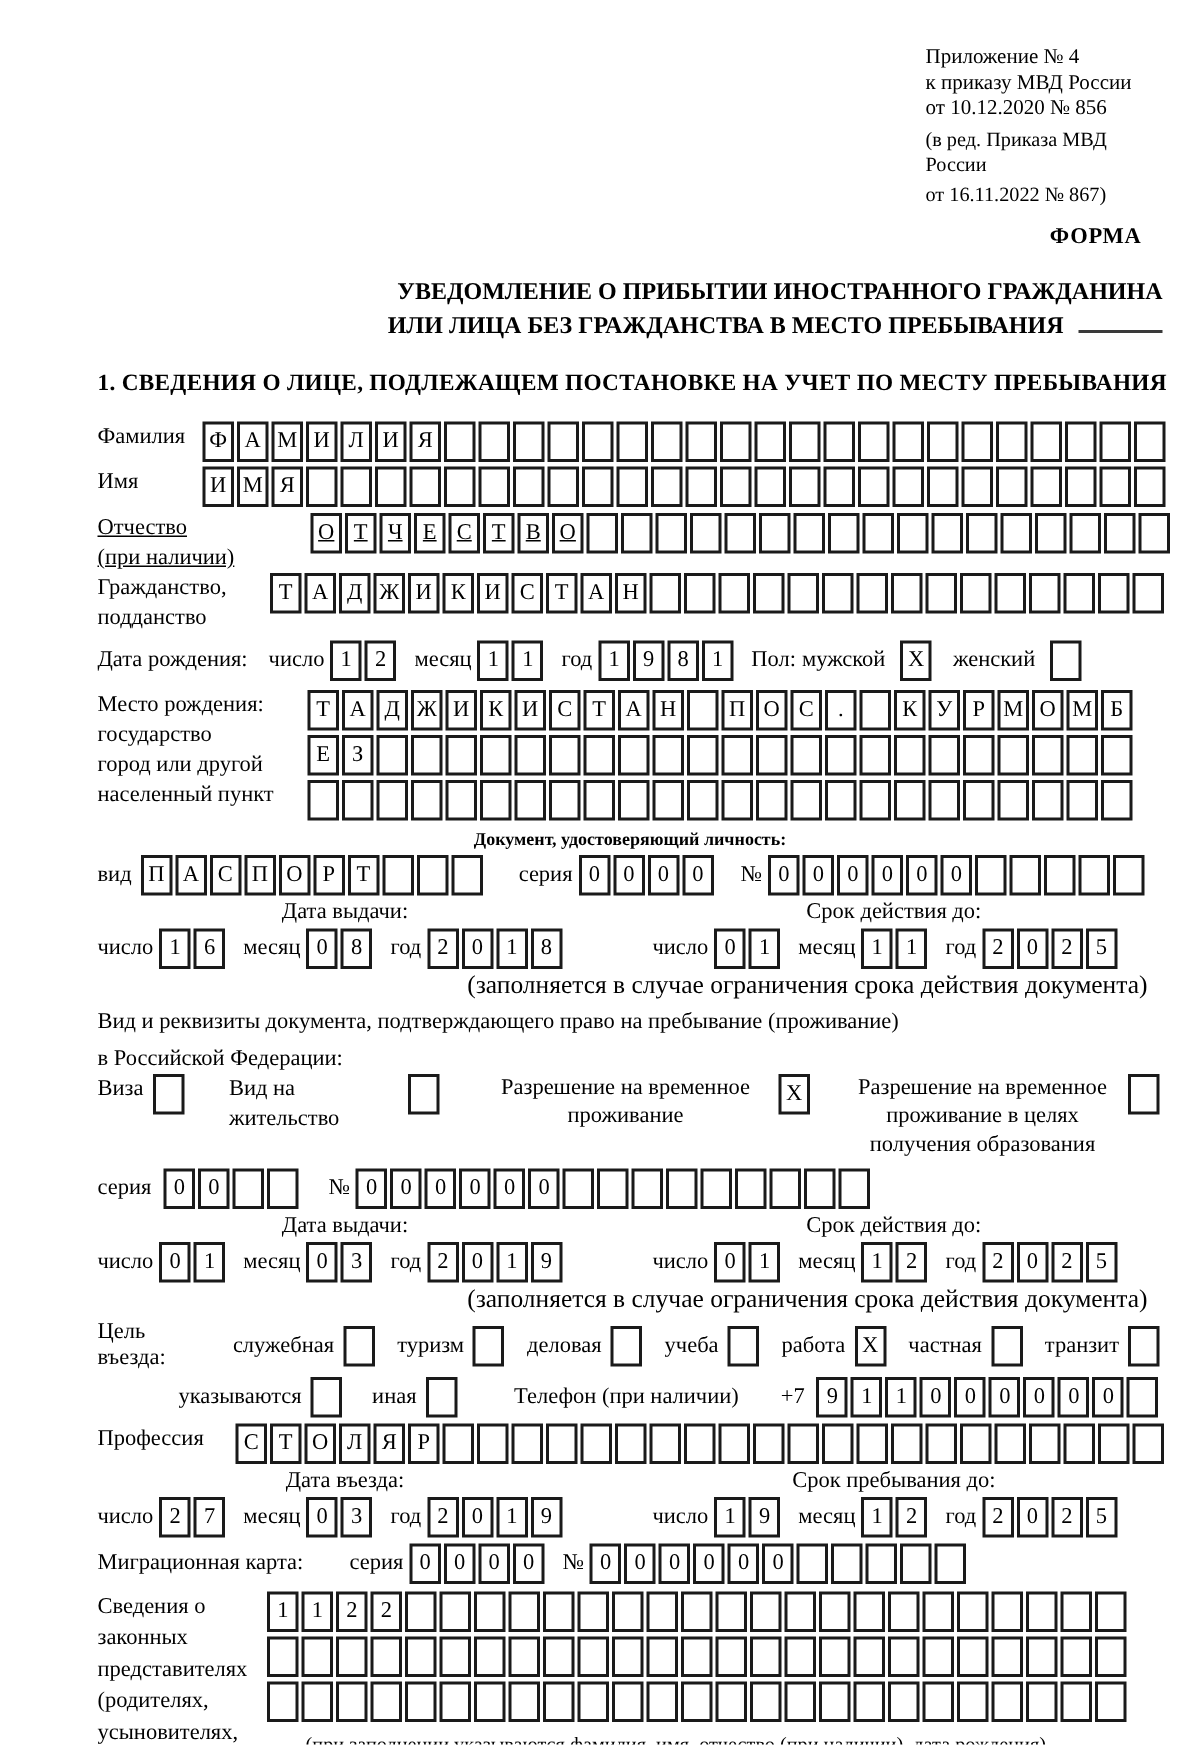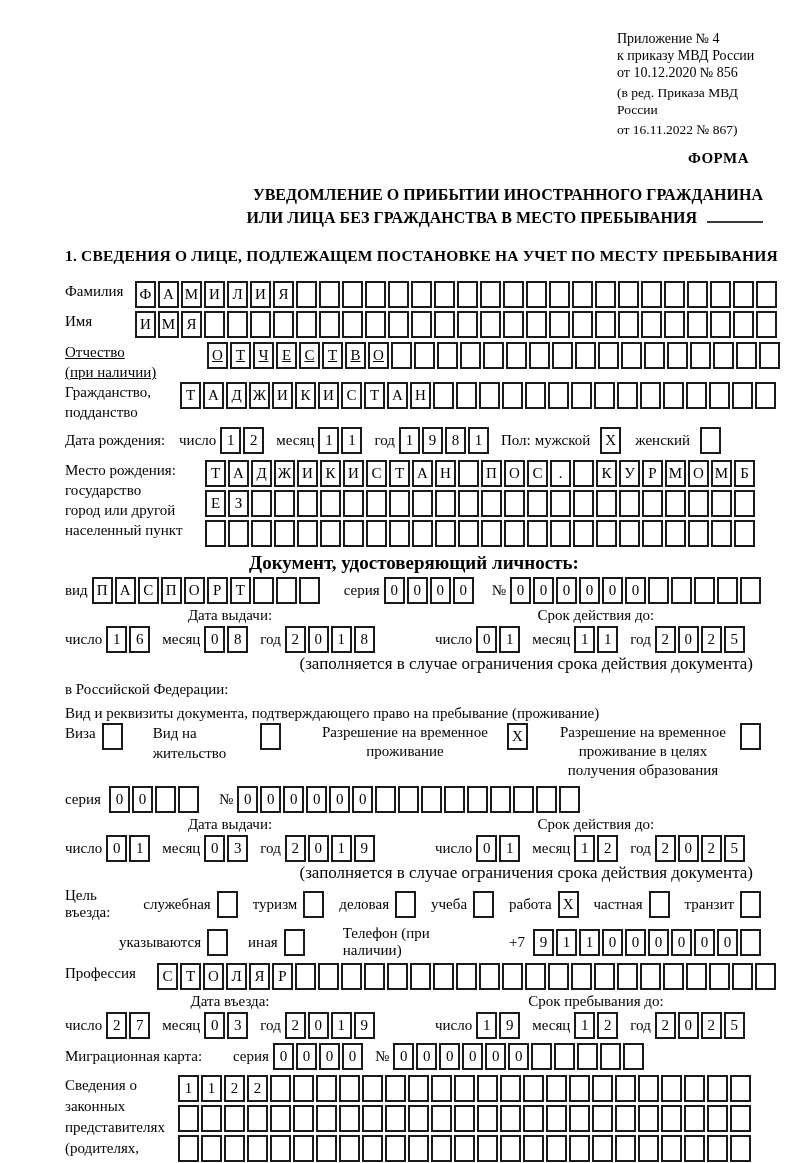--- a/index.html
+++ b/index.html
@@ -1,17 +1,17 @@
 <!DOCTYPE html>
 <html><head>
 <meta charset="utf-8">
 <style>
   html,body { margin:0; padding:0; background:#ffffff; }
   body { width:800px; height:1163px; font-family:"Liberation Serif", serif; color:#000; }
-  .page { box-sizing:border-box; width:800px; height:1163px; padding:30px 37px 0 65px; position:relative; }
+  .page { box-sizing:border-box; width:800px; height:1163px; padding:30px 25px 0 65px; position:relative; }
 
   
   .annex { margin-left:552px; font-size:14px; line-height:17px; }
   .annex .ed { font-size:13.5px; margin-top:3px; }
   .forma { text-align:right; font-weight:bold; font-size:15px; margin:12px 14px 0 0; letter-spacing:0.5px; }
 
   
   .title { text-align:right; font-weight:bold; font-size:16px; line-height:23px; margin-top:16px; }
   .uline { display:inline-block; width:56px; border-bottom:2.5px solid #3a3a3a; margin-left:10px; }
 
@@ -319,21 +319,21 @@
           <div class="box"></div>
           <div class="box"></div>
           <div class="box"></div>
           <div class="box"></div>
           <div class="box"></div>
           <div class="box"></div>
         </div>
     </div>
   </div>
 
-  <div style="text-align:center; font-weight:bold; font-size:19px; margin-top:2px;">Документ, удостоверяющий личность:</div>
+  <div style="text-align:center; font-weight:bold; font-size:12px; margin-top:2px;">Документ, удостоверяющий личность:</div>
 
   <div class="dline" style="margin-top:3px;">
     <span style="width:36px;">вид</span>
     <div class="boxes">
         <div class="box">П</div>
         <div class="box">А</div>
         <div class="box">С</div>
         <div class="box">П</div>
         <div class="box">О</div>
         <div class="box">Р</div>
@@ -406,22 +406,22 @@
             <div class="box">2</div>
             <div class="box">0</div>
             <div class="box">2</div>
             <div class="box">5</div>
           </div>
       </div>
     </div>
   </div>
   <div class="note">(заполняется в случае ограничения срока действия документа)</div>
 
+  <div class="intro">Вид и реквизиты документа, подтверждающего право на пребывание (проживание)</div>
   <div class="intro" style="margin-top:5px;">в Российской Федерации:</div>
-  <div class="intro">Вид и реквизиты документа, подтверждающего право на пребывание (проживание)</div>
 
   <div class="opts">
     <div class="opt">
       <span class="olbl">Виза</span>
       <span class="chk box"></span>
     </div>
     <div class="opt" style="margin-left:28px;">
       <span class="olbl">Вид на жительство</span>
       <span class="chk box"></span>
     </div>

